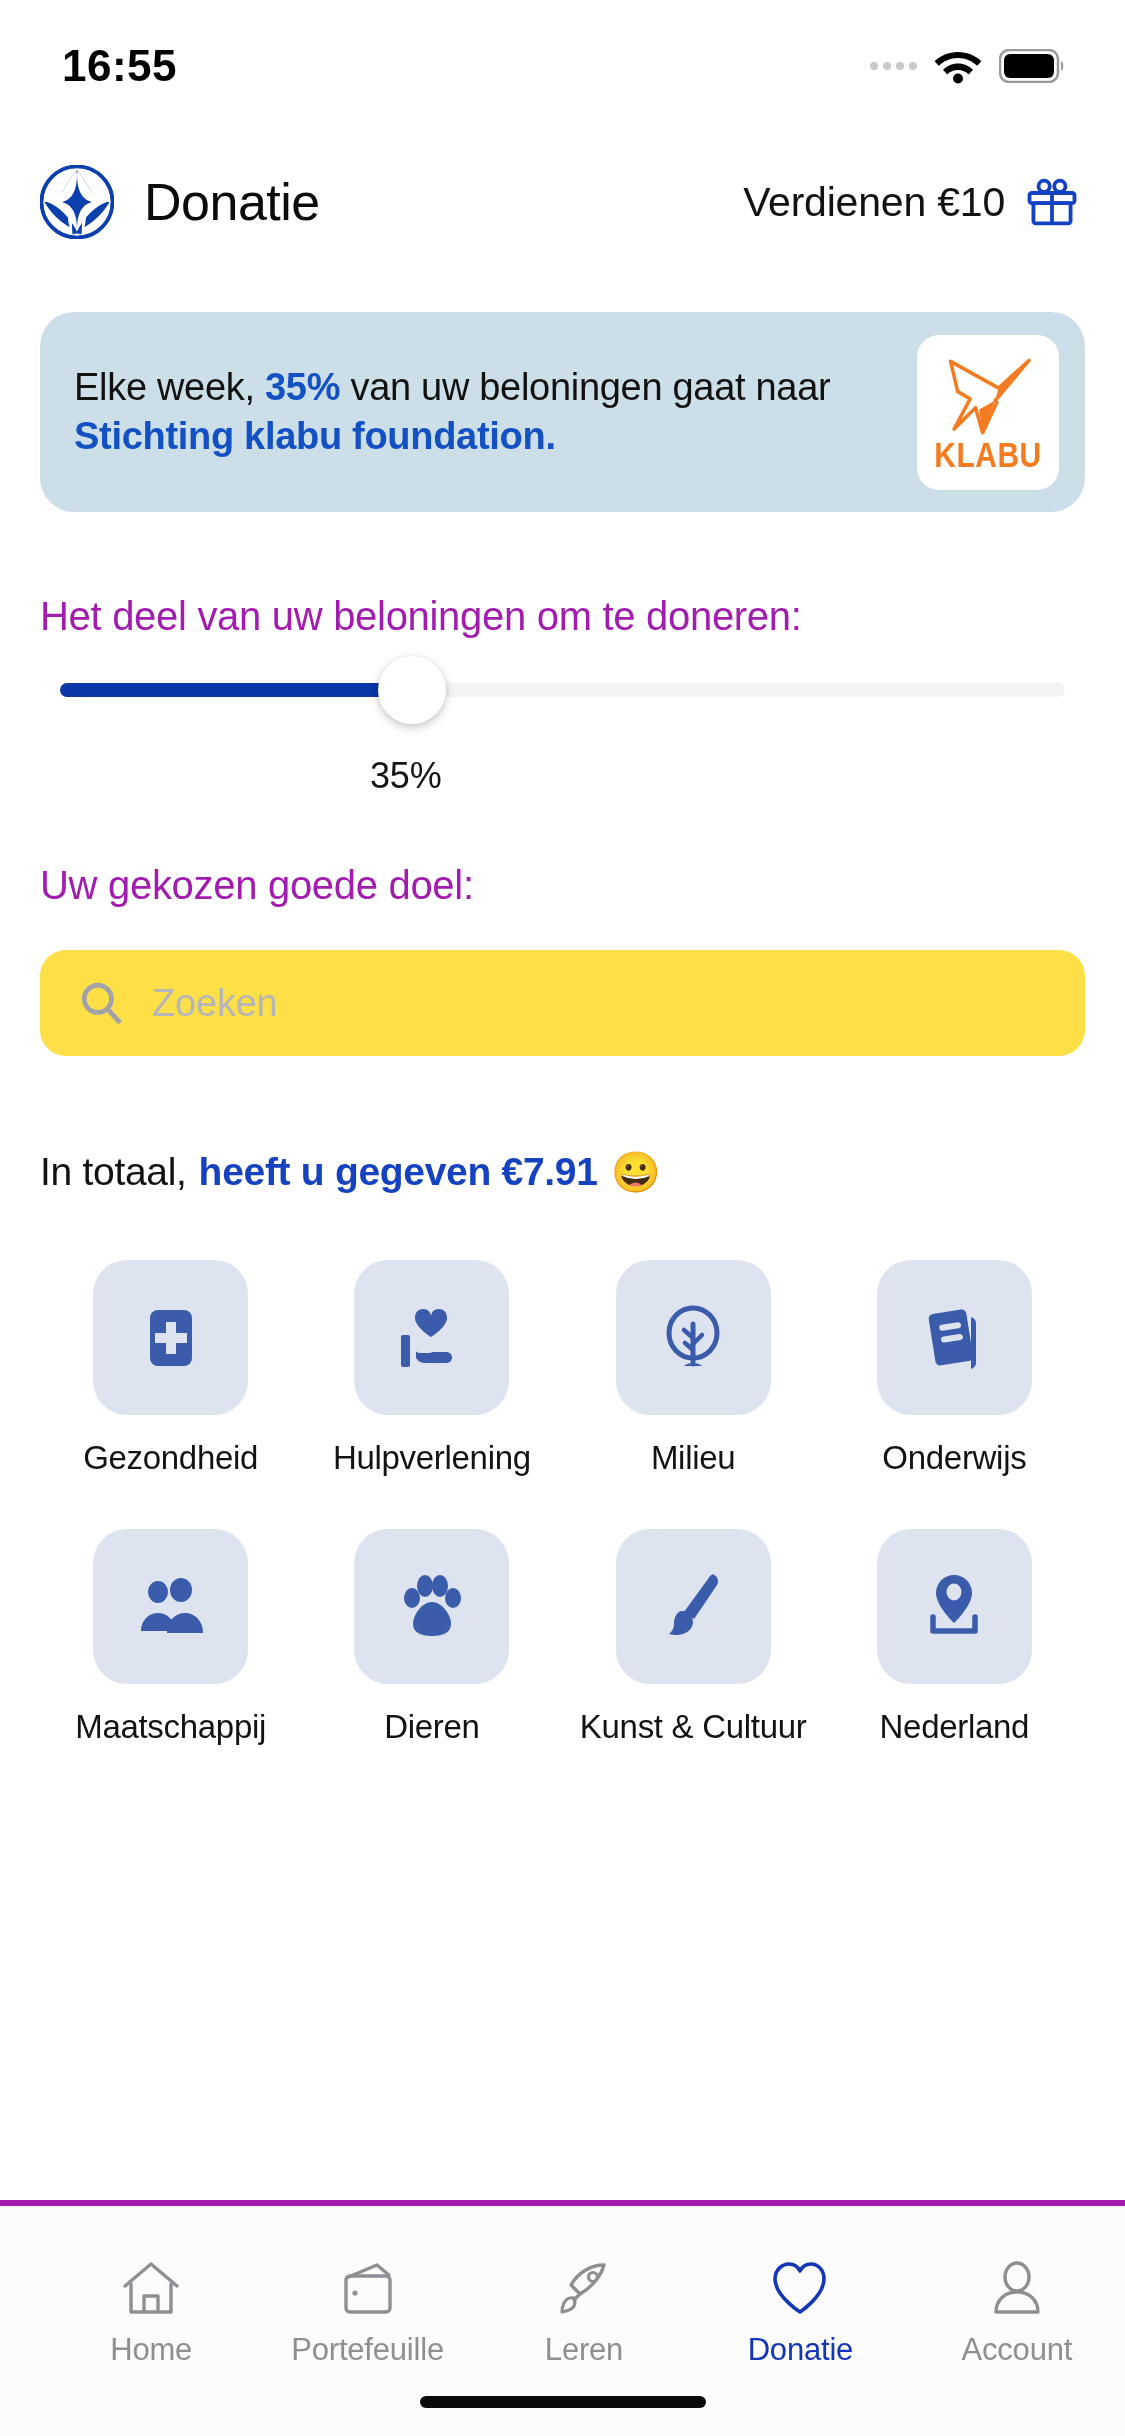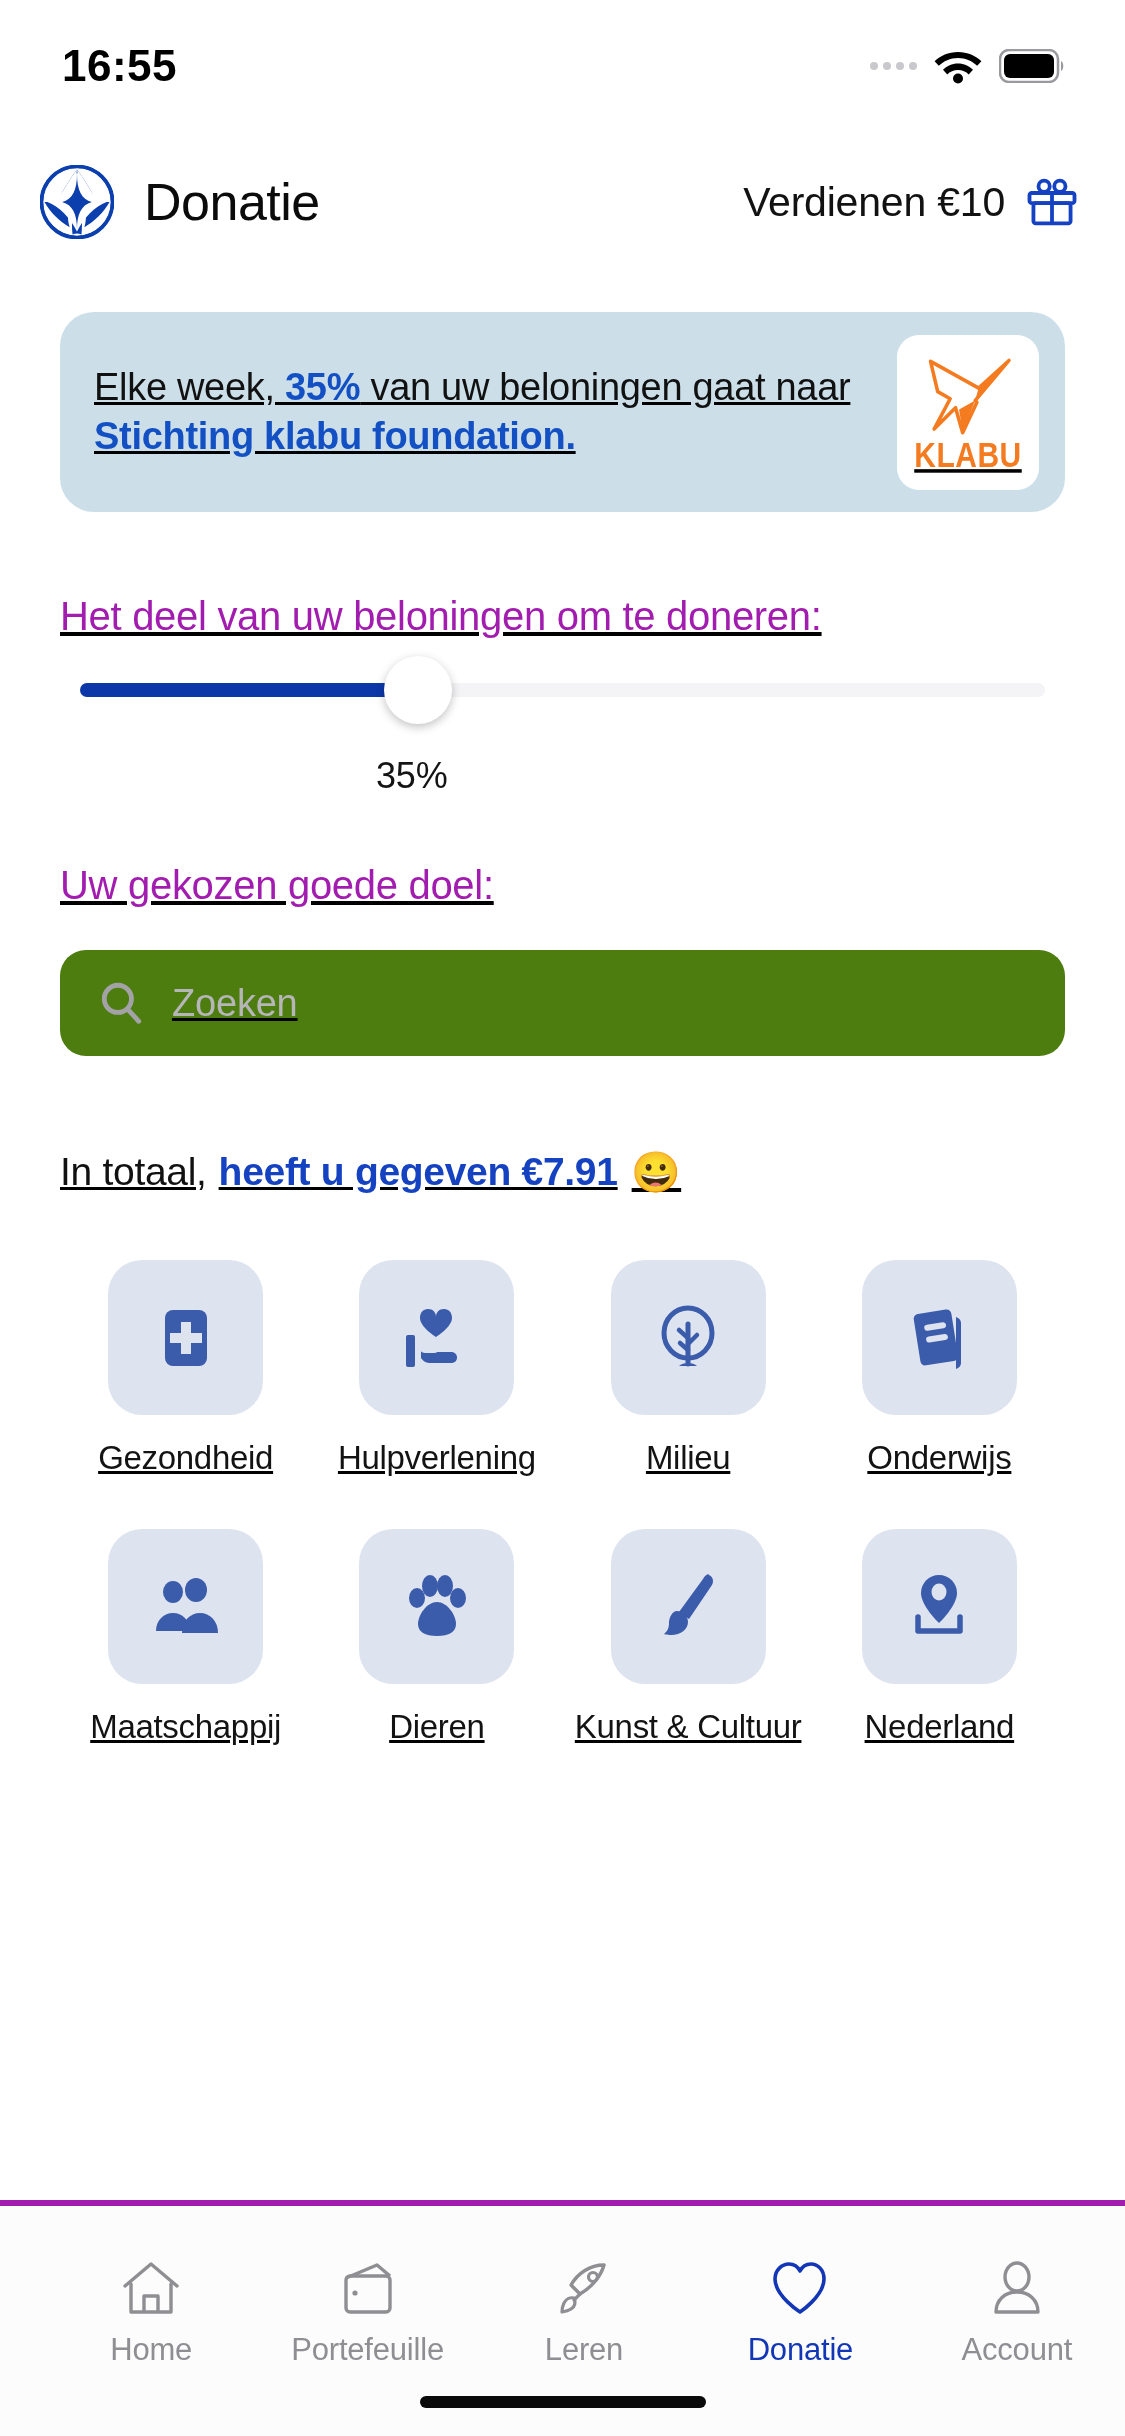--- a/index.html
+++ b/index.html
@@ -79,23 +79,22 @@
     font-size: 41px;
     color: #121212;
     font-weight: 400;
     letter-spacing: -0.2px;
   }
   .gift-ico { width: 54px; height: 54px; display: block; }
 
   
   .content {
     flex: 1 1 auto;
-    padding: 0 60px;
+    padding: 0 40px;
     overflow: hidden;
-    text-decoration: underline;
   }
 
   
   .banner {
     margin-top: 54px;
     background: #ccdfe9;
     border-radius: 34px;
     height: 200px;
     display: flex;
     align-items: center;
@@ -189,21 +188,21 @@
     font-size: 36px;
     color: #141414;
     letter-spacing: -0.2px;
     white-space: nowrap;
   }
 
   
   .search-box {
     margin-top: 42px;
     height: 106px;
-    background: #4d7c0f;
+    background: #fde047;
     border-radius: 26px;
     display: flex;
     align-items: center;
     padding: 0 38px;
     gap: 28px;
   }
   .search-ico { width: 46px; height: 46px; display: block; flex: 0 0 auto; }
   .search-input {
     flex: 1 1 auto;
     border: none;

